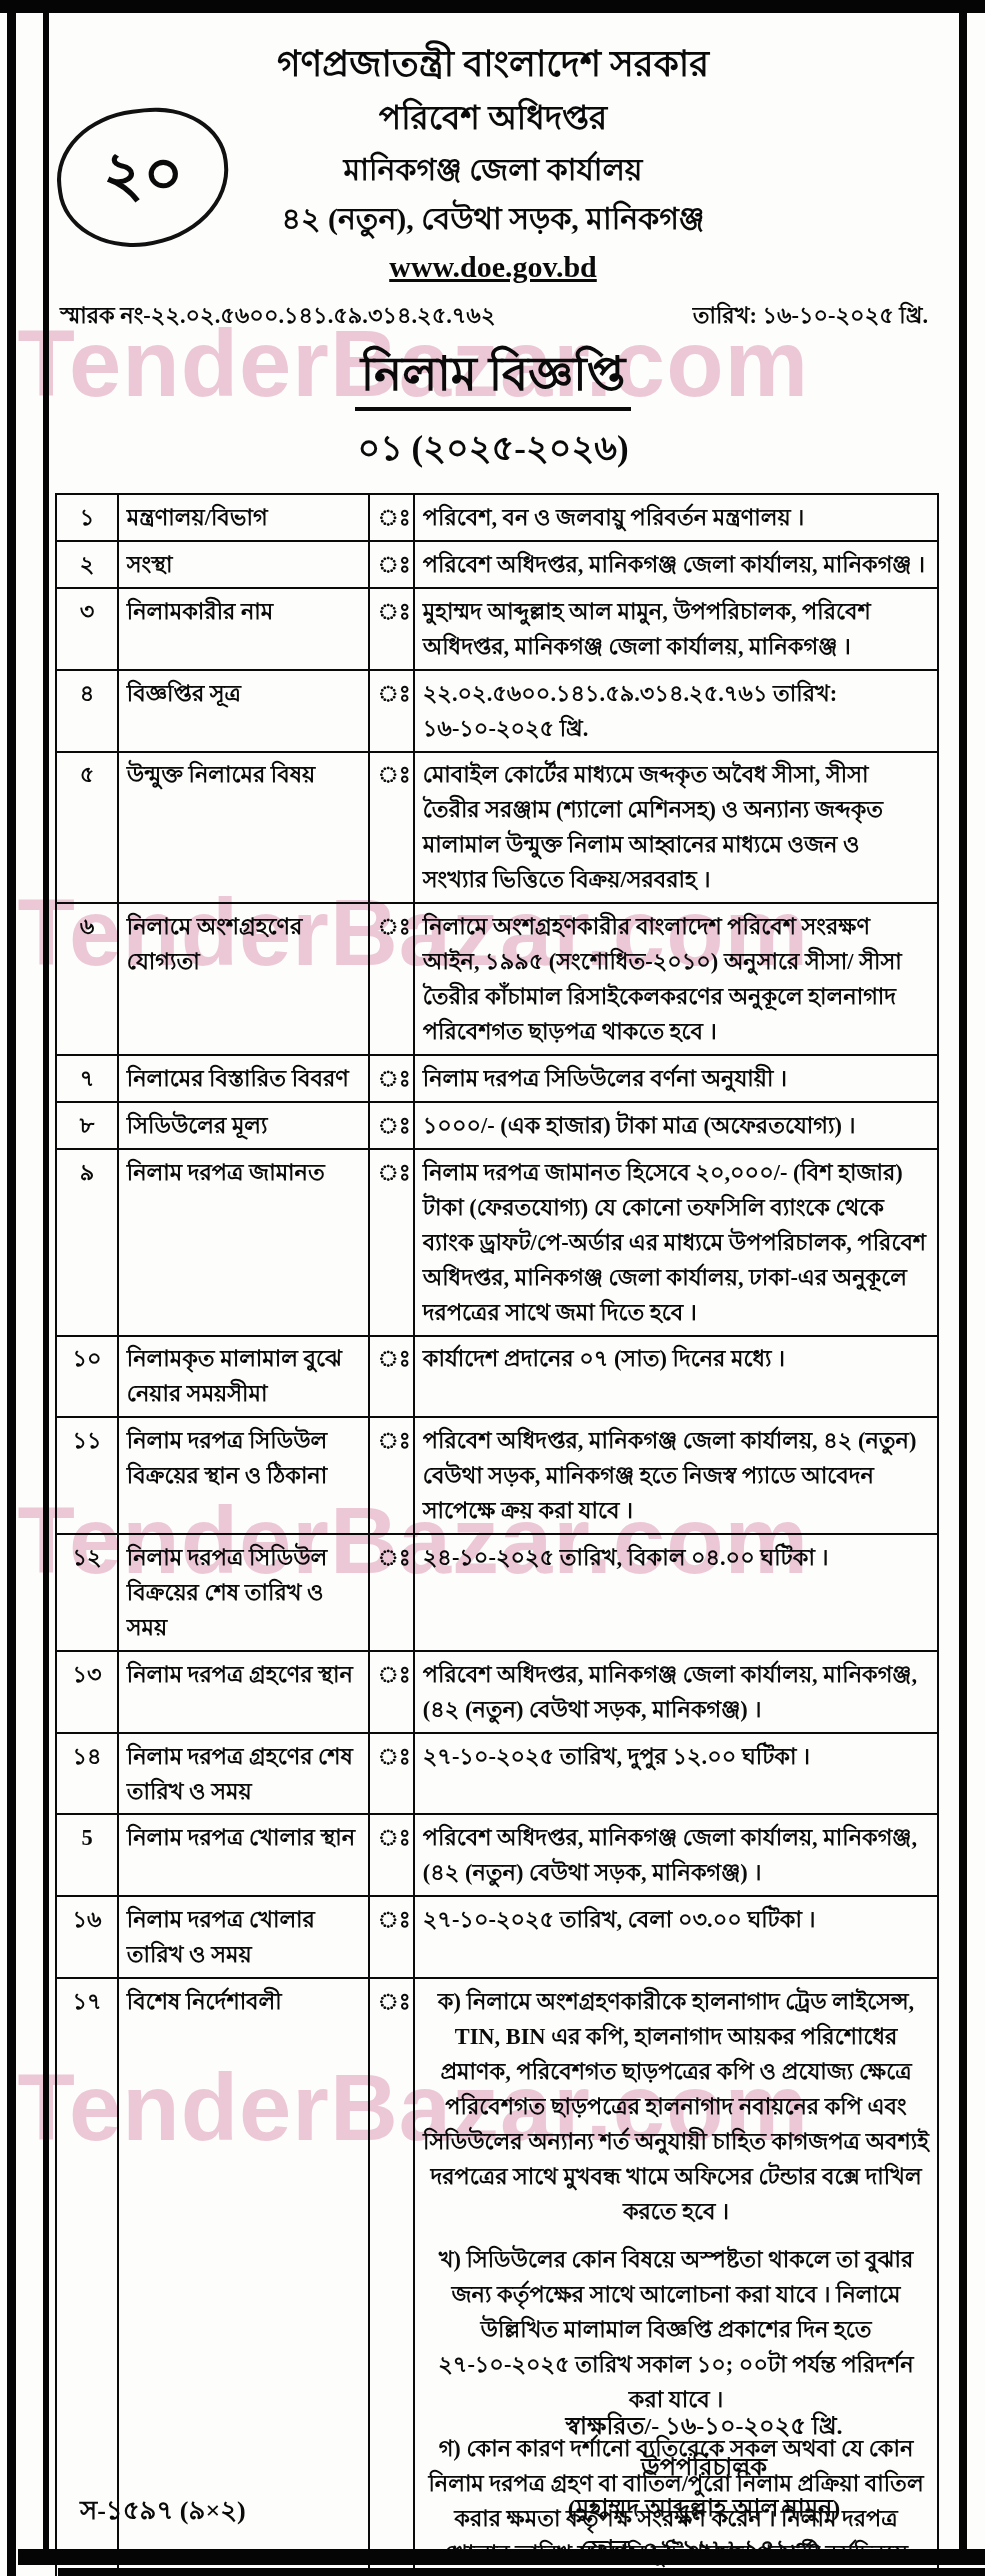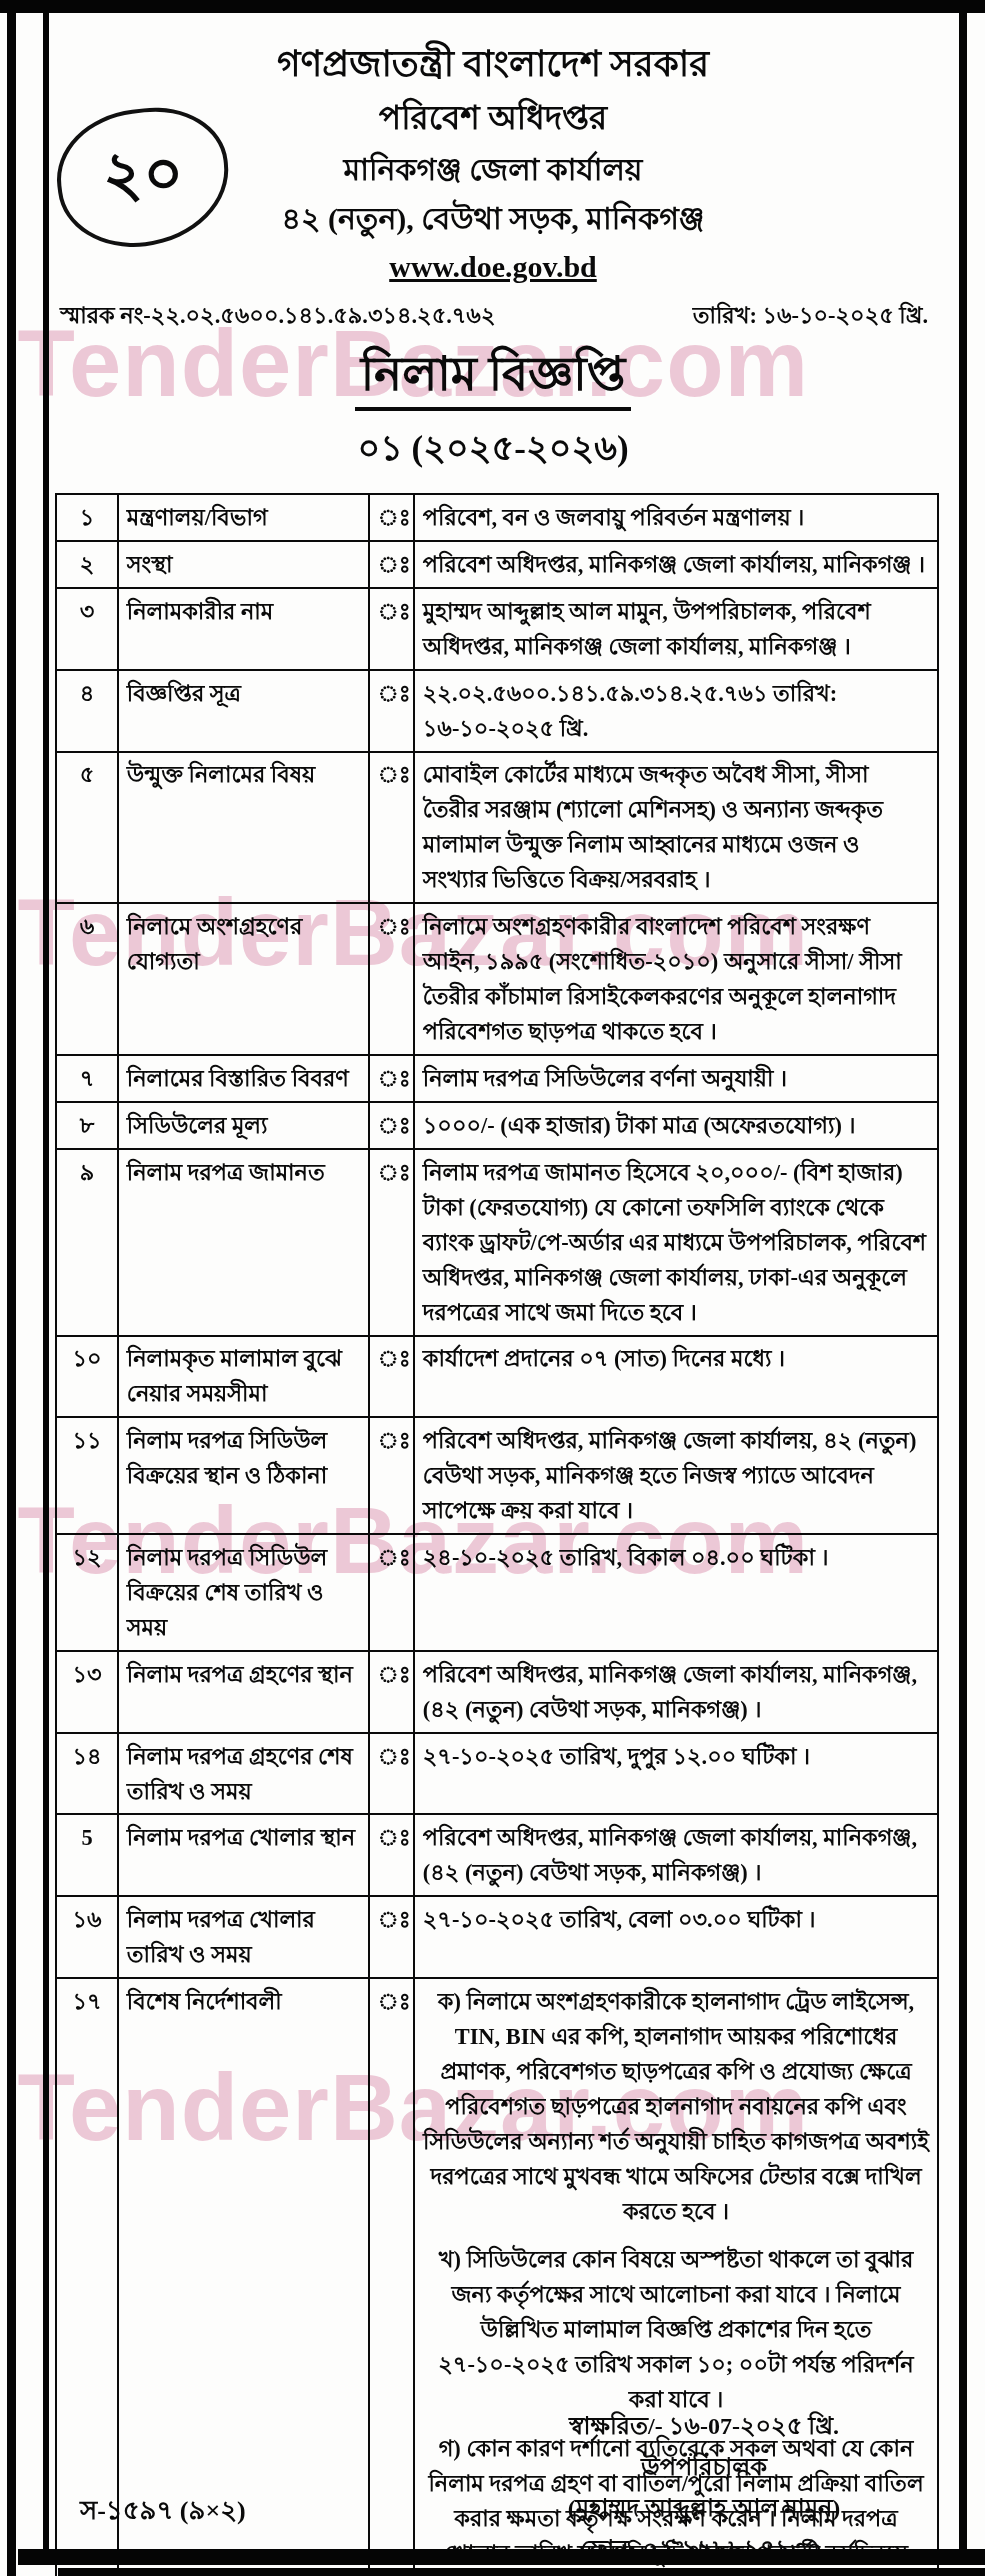--- a/index.html
+++ b/index.html
@@ -249,21 +249,21 @@
               <div class="para">ক) নিলামে অংশগ্রহণকারীকে হালনাগাদ ট্রেড লাইসেন্স, TIN, BIN এর কপি, হালনাগাদ আয়কর পরিশোধের প্রমাণক, পরিবেশগত ছাড়পত্রের কপি ও প্রযোজ্য ক্ষেত্রে পরিবেশগত ছাড়পত্রের হালনাগাদ নবায়নের কপি এবং সিডিউলের অন্যান্য শর্ত অনুযায়ী চাহিত কাগজপত্র অবশ্যই দরপত্রের সাথে মুখবন্ধ খামে অফিসের টেন্ডার বক্সে দাখিল করতে হবে ।</div>
               <div class="para">খ) সিডিউলের কোন বিষয়ে অস্পষ্টতা থাকলে তা বুঝার জন্য কর্তৃপক্ষের সাথে আলোচনা করা যাবে । নিলামে উল্লিখিত মালামাল বিজ্ঞপ্তি প্রকাশের দিন হতে ২৭-১০-২০২৫ তারিখ সকাল ১০; ০০টা পর্যন্ত পরিদর্শন করা যাবে ।</div>
               <div class="para">গ) কোন কারণ দর্শানো ব্যতিরেকে সকল অথবা যে কোন নিলাম দরপত্র গ্রহণ বা বাতিল/পুরো নিলাম প্রক্রিয়া বাতিল করার ক্ষমতা কর্তৃপক্ষ সংরক্ষণ করেন । নিলাম দরপত্র খোলার তারিখ সরকারি ছুটি থাকলে পরবর্তী কর্মদিবসে একই সময়ে খোলা হবে ।</div>
             </td>
           </tr>
         </tbody>
     </table>
   </div>
 
   <div id="signature">
-    <div>স্বাক্ষরিত/-  ১৬-07-২০২৫ খ্রি.</div>
+    <div>স্বাক্ষরিত/-  ১৬-১০-২০২৫ খ্রি.</div>
     <div>উপপরিচালক</div>
     <div>(মুহাম্মদ আব্দুল্লাহ আল মামুন)</div>
     <div>ফোন: ০২-৯৯৮৮১৪১৩০.</div>
   </div>
 
   <div id="footer-left">স-১৫৯৭ (৯×২)</div>
 
 </div>
 
 

